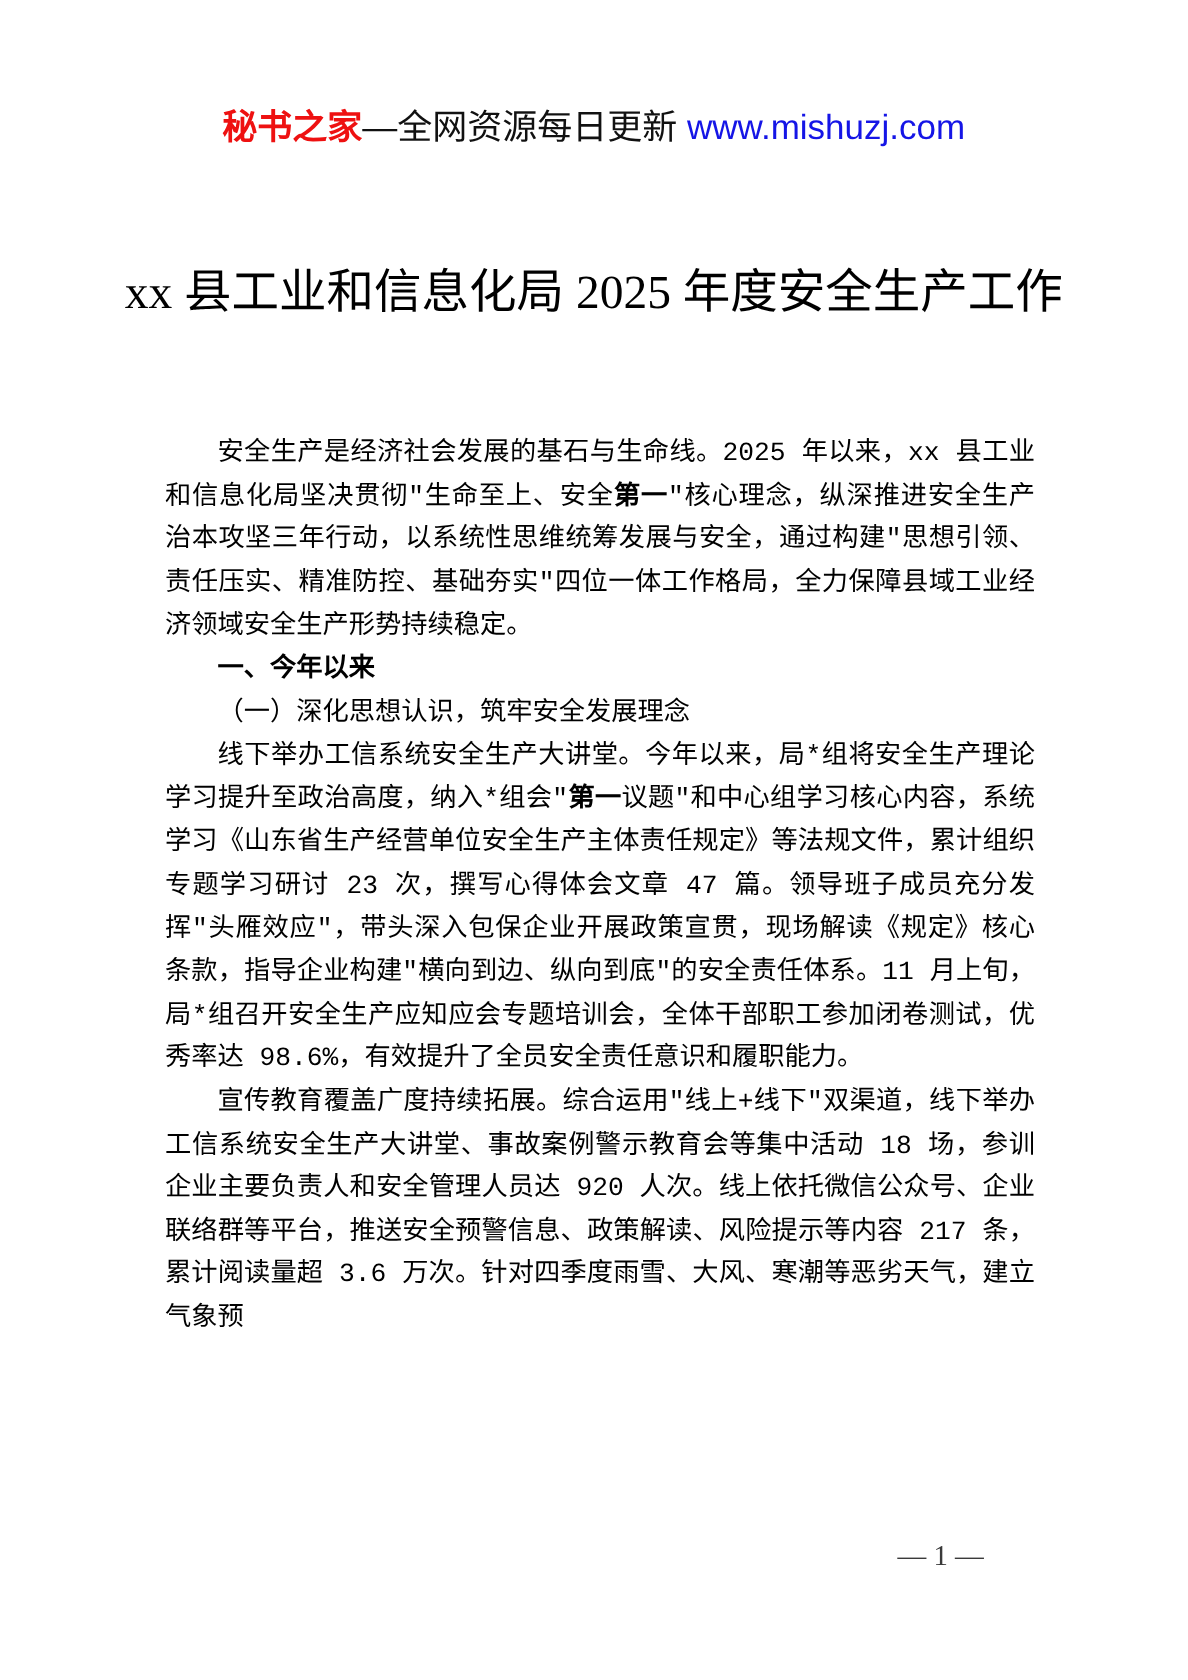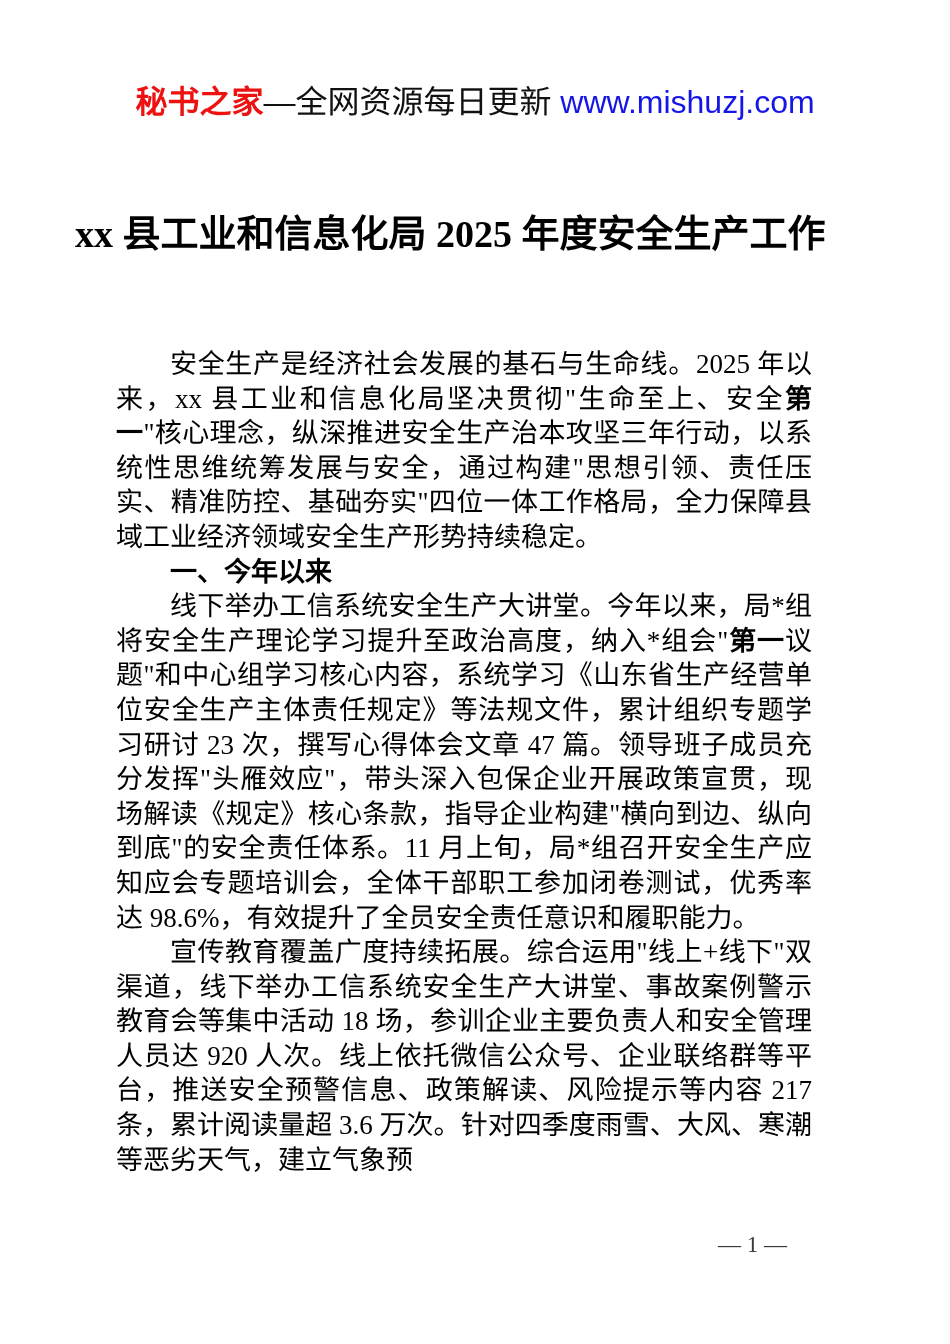--- a/index.html
+++ b/index.html
@@ -12,50 +12,51 @@
     overflow: hidden;
     font-family: "Liberation Serif", serif;
   }
   
   .site-header {
     position: absolute;
     top: 84px;
     left: 0;
     width: 100%;
     text-align: center;
-    font-size: 32px;
+    font-size: 28px;
     line-height: 36px;
     font-family: "Liberation Sans", sans-serif;
     white-space: nowrap;
   }
   .brand   { color: var(--brand-red); font-weight: bold; }
   .tagline { color: #111111; }
   .site-url { color: var(--link-blue); text-decoration: none; }
   
   .doc-title {
     position: absolute;
     top: 176px;
     left: 75px;
     width: 800px;
+    text-align: center;
     font-size: 38px;
     line-height: 67px;
-    font-weight: 700;
+    font-weight: 400;
     font-family: "Liberation Serif", serif;
   }
   .doc-title .title-line { display: block; }
   
   .content {
     position: absolute;
     top: 347px;
-    left: 116px;
+    left: 132px;
     width: 696px;
-    font-size: 27px;
+    font-size: 21px;
     line-height: 34.6px;
     text-align: justify;
-    font-family: Liberation Serif, serif;
+    font-family: Liberation Mono, monospace;
   }
   .content p,
   .content h2,
   .content h3 {
     margin: 0;
     padding: 0;
     text-indent: 2em;
     font-size: inherit;
     line-height: inherit;
     font-weight: normal;
@@ -81,17 +82,18 @@
   <span class="brand">秘书之家</span><span class="tagline">—全网资源每日更新 </span><a href="#" class="site-url">www.mishuzj.com</a>
 </div>
 
 <h1 class="doc-title">
   <span class="title-line">xx 县工业和信息化局 2025 年度安全生产工作</span>
 </h1>
 
 <div class="content">
   <p><span>安全生产是经济社会发展的基石与生命线。2025 年以来，xx 县工业和信息化局坚决贯彻"生命至上、安全</span><b>第一</b><span>"核心理念，纵深推进安全生产治本攻坚三年行动，以系统性思维统筹发展与安全，通过构建"思想引领、责任压实、精准防控、基础夯实"四位一体工作格局，全力保障县域工业经济领域安全生产形势持续稳定。</span></p>
   <h2>一、今年以来</h2>
+  <h3>（一）深化思想认识，筑牢安全发展理念</h3>
   <p><span>线下举办工信系统安全生产大讲堂。今年以来，局*组将安全生产理论学习提升至政治高度，纳入*组会"</span><b>第一</b><span>议题"和中心组学习核心内容，系统学习《山东省生产经营单位安全生产主体责任规定》等法规文件，累计组织专题学习研讨 23 次，撰写心得体会文章 47 篇。领导班子成员充分发挥"头雁效应"，带头深入包保企业开展政策宣贯，现场解读《规定》核心条款，指导企业构建"横向到边、纵向到底"的安全责任体系。11 月上旬，局*组召开安全生产应知应会专题培训会，全体干部职工参加闭卷测试，优秀率达 98.6%，有效提升了全员安全责任意识和履职能力。</span></p>
   <p>宣传教育覆盖广度持续拓展。综合运用"线上+线下"双渠道，线下举办工信系统安全生产大讲堂、事故案例警示教育会等集中活动 18 场，参训企业主要负责人和安全管理人员达 920 人次。线上依托微信公众号、企业联络群等平台，推送安全预警信息、政策解读、风险提示等内容 217 条，累计阅读量超 3.6 万次。针对四季度雨雪、大风、寒潮等恶劣天气，建立气象预</p>
 </div>
 
 <div class="page-footer">— 1 —</div>
 
 </body></html>

